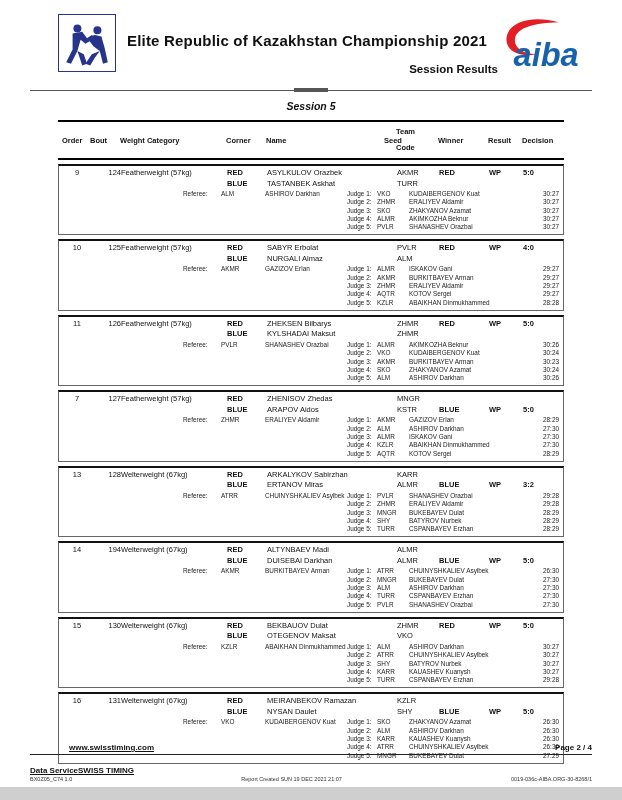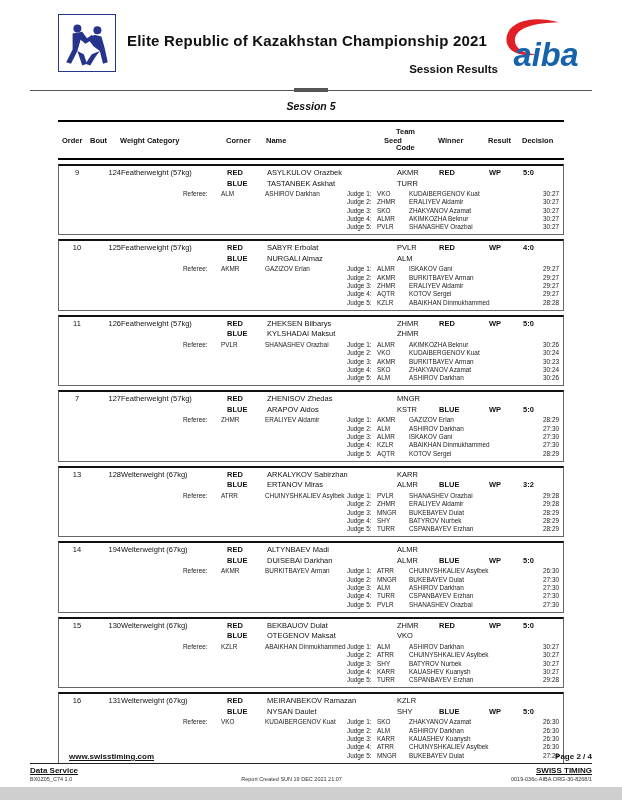--- a/index.html
+++ b/index.html
@@ -44,21 +44,21 @@
   .ref-name{flex:1;}
   .judges{width:212px;}
   .judge-row{display:grid;grid-template-columns:30px 32px 1fr 38px;}
   .j-score{text-align:right;}
 
   
   .footer{position:absolute;left:30px;right:30px;bottom:18px;}
   .f-row1{display:flex;justify-content:space-between;align-items:flex-end;font-size:8px;font-weight:bold;padding-left:39px;}
   .f-link{text-decoration:underline;color:#111;}
   .f-rule{border-top:1.5px solid #222;margin-top:2px;}
-  .f-row2{display:flex;justify-content:space-between;font-size:8px;font-weight:bold;margin-top:2px;}
+  .f-row2{display:flex;font-size:8px;font-weight:bold;margin-top:11px;}
   .f-underline{text-decoration:underline;}
   .f-row3{display:flex;justify-content:space-between;font-size:5.5px;color:#333;margin-top:1px;}
   .f-created{flex:1;text-align:center;}
   .f-code-l,.f-code-r{white-space:nowrap;}
   .bottom-strip{position:absolute;left:0;right:0;bottom:0;height:13px;background:#cfcfcf;}
 </style>
 </head>
 <body>
 
 <div class="page">

